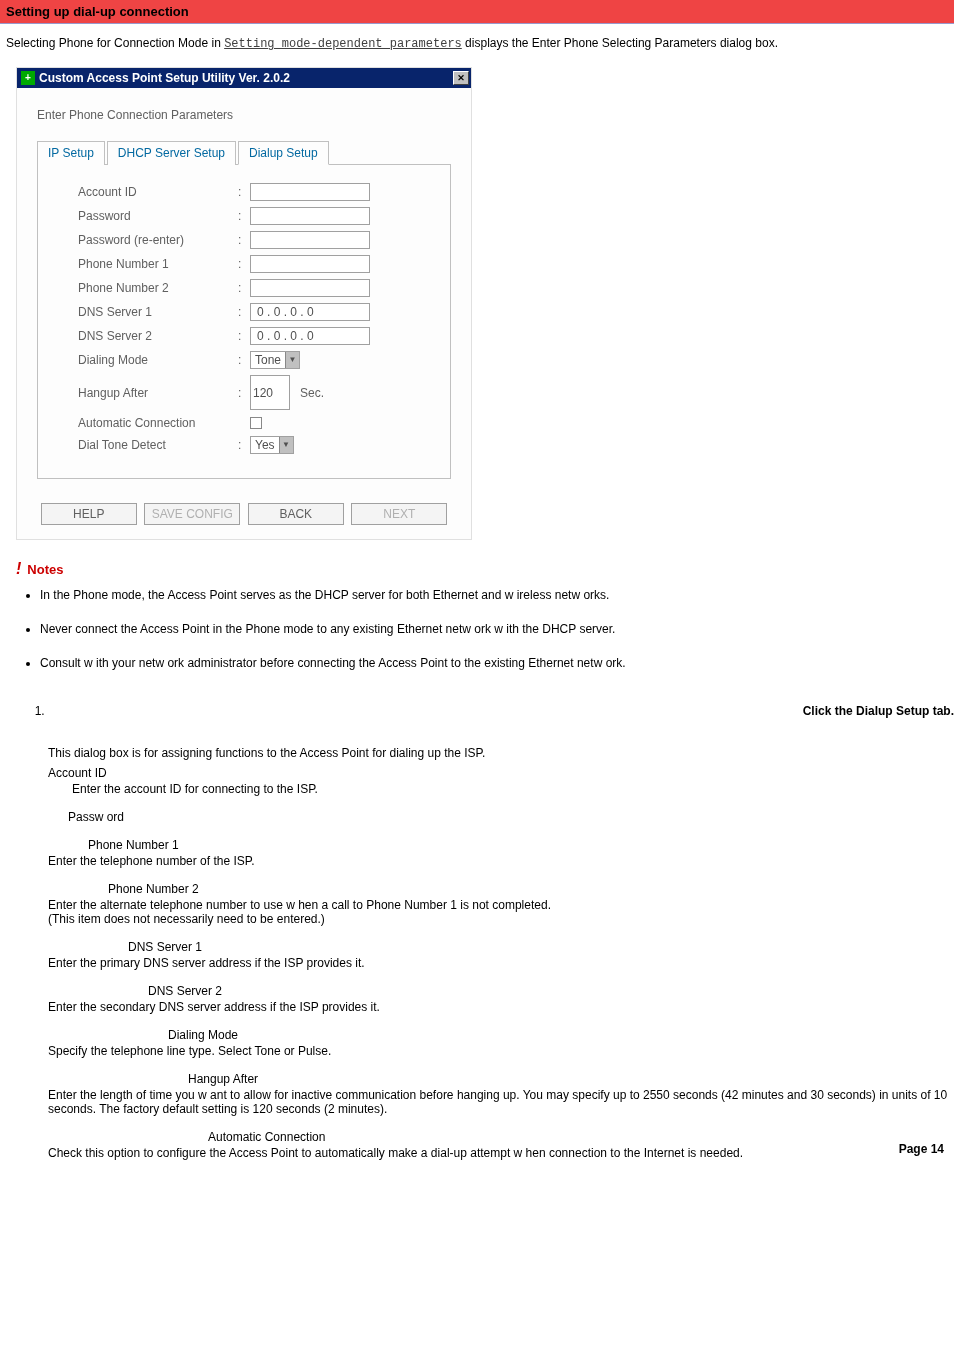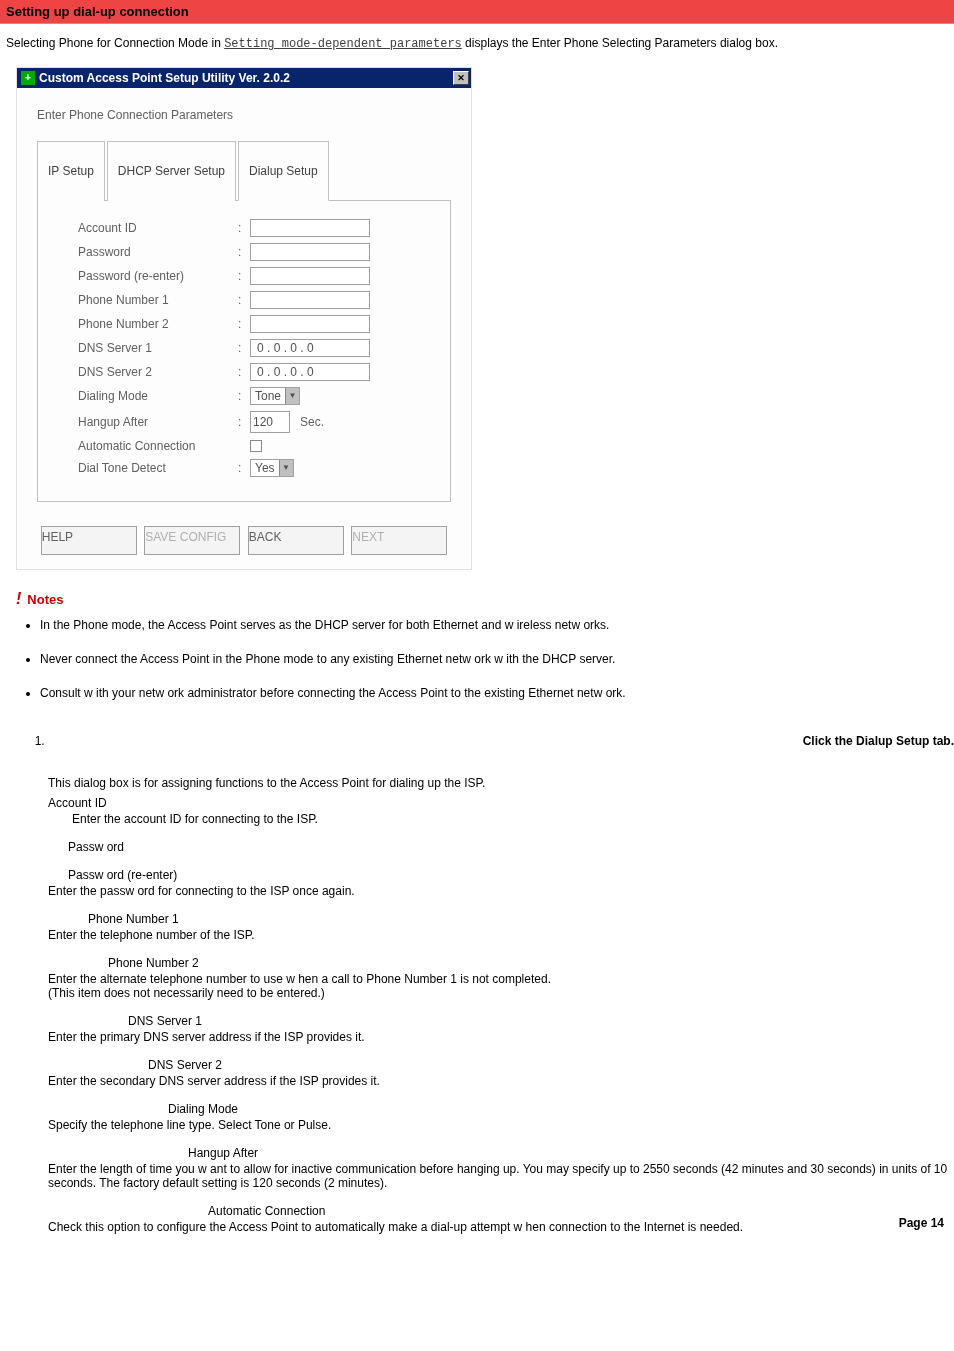--- a/index.html
+++ b/index.html
@@ -72,28 +72,28 @@
     font-family: Tahoma, Arial, sans-serif;
     font-size: 12px;
   }
   .dialog-subtitle { margin-bottom: 18px; }
   .tabstrip {
     display: flex;
     border-bottom: 1px solid #c0c0c0;
     margin-bottom: 0;
   }
   .tab {
-    padding: 22px 10px;
+    padding: 4px 10px;
     border: 1px solid #c0c0c0;
     border-bottom: none;
     background: #fdfdfd;
     margin-right: 2px;
     position: relative;
     top: 1px;
-    color: #404040;
+    color: #0369a1;
   }
   .tab.active {
     background: #fdfdfd;
     border-bottom: 1px solid #fdfdfd;
   }
   .tab-panel {
     border: 1px solid #c0c0c0;
     border-top: none;
     padding: 18px 16px 18px 40px;
   }
@@ -133,45 +133,45 @@
   .select .arrow {
     width: 14px; height: 16px;
     background: #c0c0c0;
     border-left: 1px solid #888;
     margin-left: 4px;
     text-align: center;
     font-size: 8px;
     line-height: 16px;
   }
   .num-input {
-    width: 40px; height: 22px;
+    width: 40px; height: 35px;
     border: 1px solid #a0a0a0;
     background: #fff;
     padding: 0 2px;
     font-size: 12px;
     color: #505050;
   }
   .unit { margin-left: 10px; color: #606060; }
   .checkbox {
     width: 12px; height: 12px;
     border: 1px solid #888;
     background: #fff;
     display: inline-block;
   }
   .button-row {
     display: flex;
     justify-content: space-around;
     padding: 10px 0 0 0;
     margin-top: 14px;
   }
   .dlg-btn {
-    width: 96px; height: 29px;
+    width: 96px; height: 22px;
     border: 1px solid #a0a0a0;
     background: #f4f4f4;
-    text-align: left;
+    text-align: center;
     line-height: 20px;
     font-size: 12px;
     color: #606060;
   }
   .dlg-btn.disabled { color: #b0b0b0; }
   .notes-block { padding: 0 6px 10px 6px; }
   .notes-header {
     color: #cc0000;
     font-weight: bold;
     font-size: 13px;
@@ -338,24 +338,20 @@
 
     <div class="term-block">
       <div class="term-name">Account ID</div>
       <div class="term-desc">Enter the account ID for connecting to the ISP.</div>
     </div>
 
     <div class="term-block">
       <div class="term-name indent-1">Passw ord</div>
     </div>
 
-    <div class="term-block">
-      <div class="term-name indent-1">Passw ord (re-enter)</div>
-      <div>Enter the passw ord for connecting to the ISP once again.</div>
-    </div>
 
     <div class="term-block">
       <div class="term-name indent-2">Phone Number 1</div>
       <div>Enter the telephone number of the ISP.</div>
     </div>
 
     <div class="term-block">
       <div class="term-name indent-3">Phone Number 2</div>
       <div>Enter the alternate telephone number to use w hen a call to Phone Number 1 is not completed.</div>
       <div>(This item does not necessarily need to be entered.)</div>

